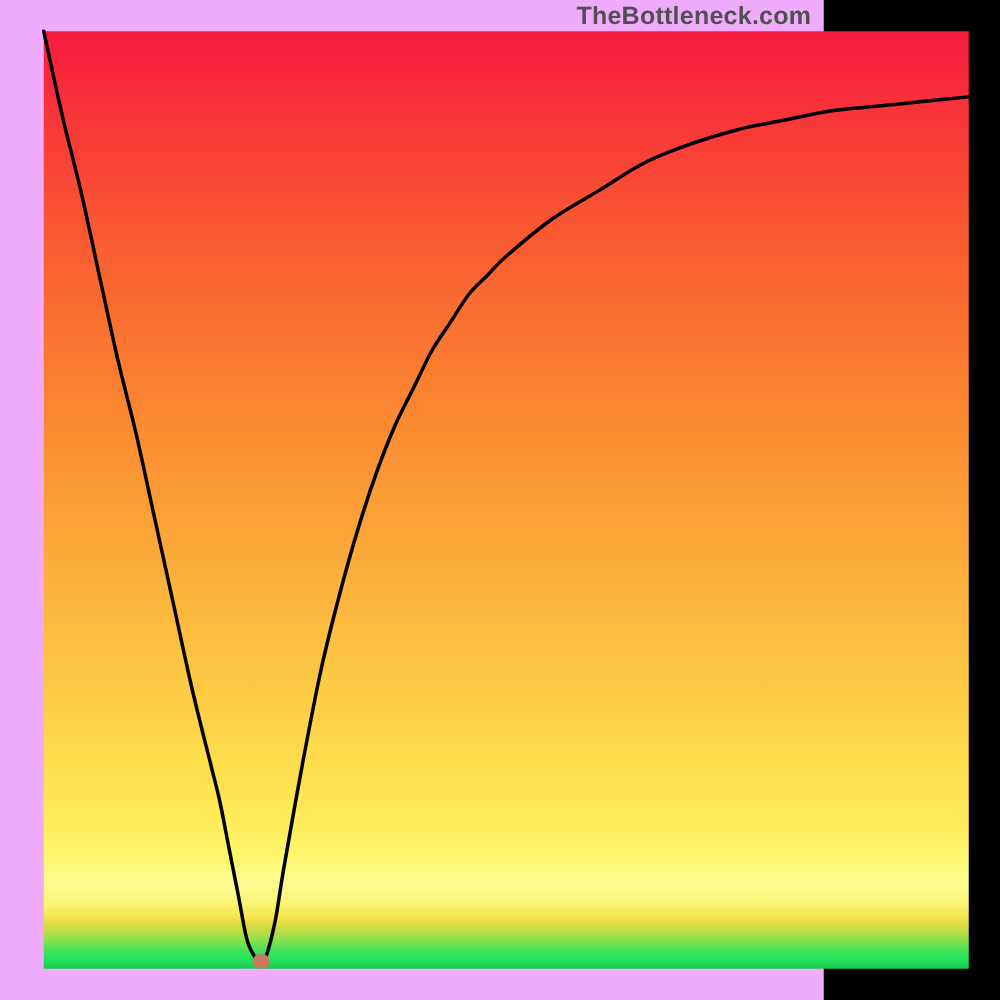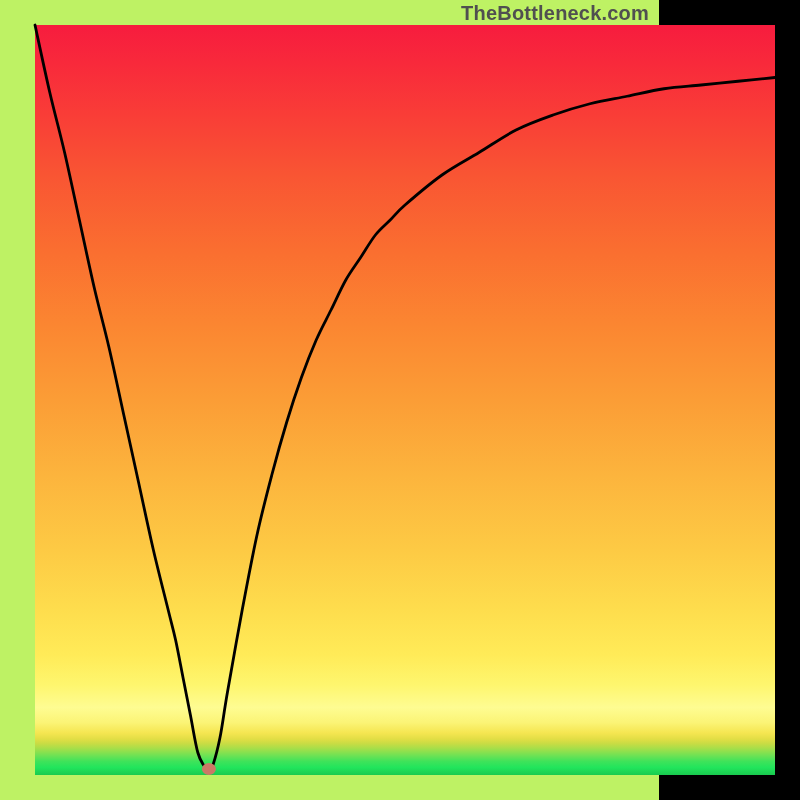--- a/index.html
+++ b/index.html
@@ -8,21 +8,21 @@
     width: 800px;
     height: 800px;
     overflow: hidden;
     background: #000;
     font-family: Arial, Helvetica, sans-serif;
   }
   .frame {
     position: relative;
     width: 659px;
     height: 800px;
-    background: #bef264;
+    background: #f0abfc;
   }
   .watermark {
     position: absolute;
     top: 2px;
     right: 10px;
     color: #505050;
     font-size: 20px;
     font-weight: 600;
     letter-spacing: 0.2px;
     z-index: 10;

